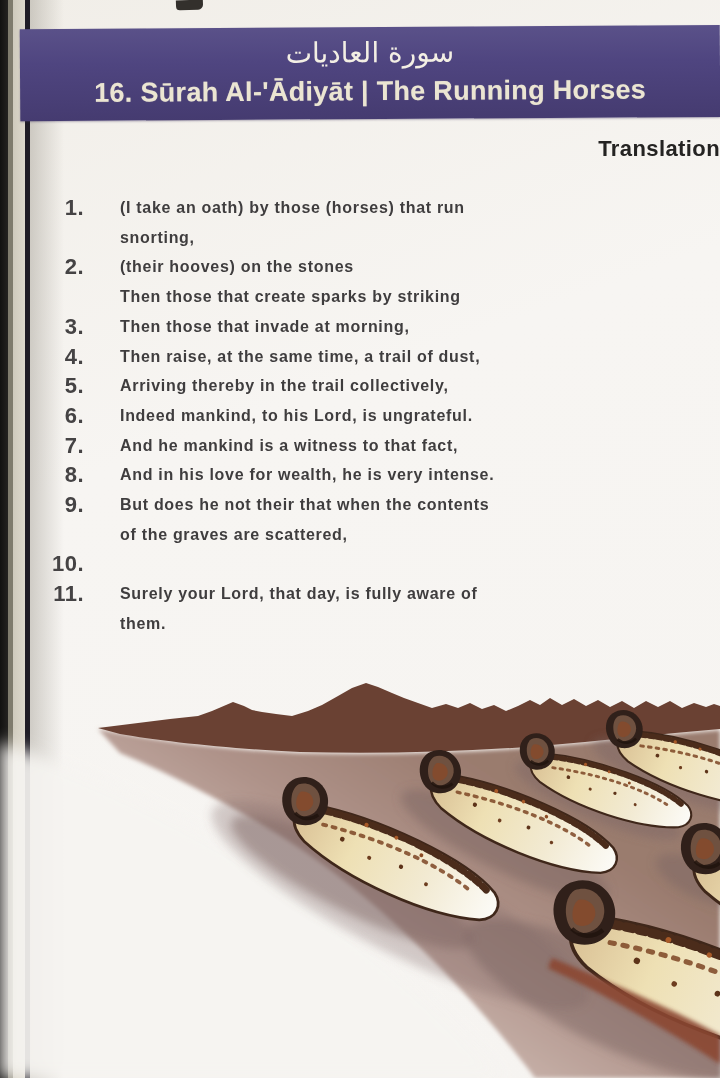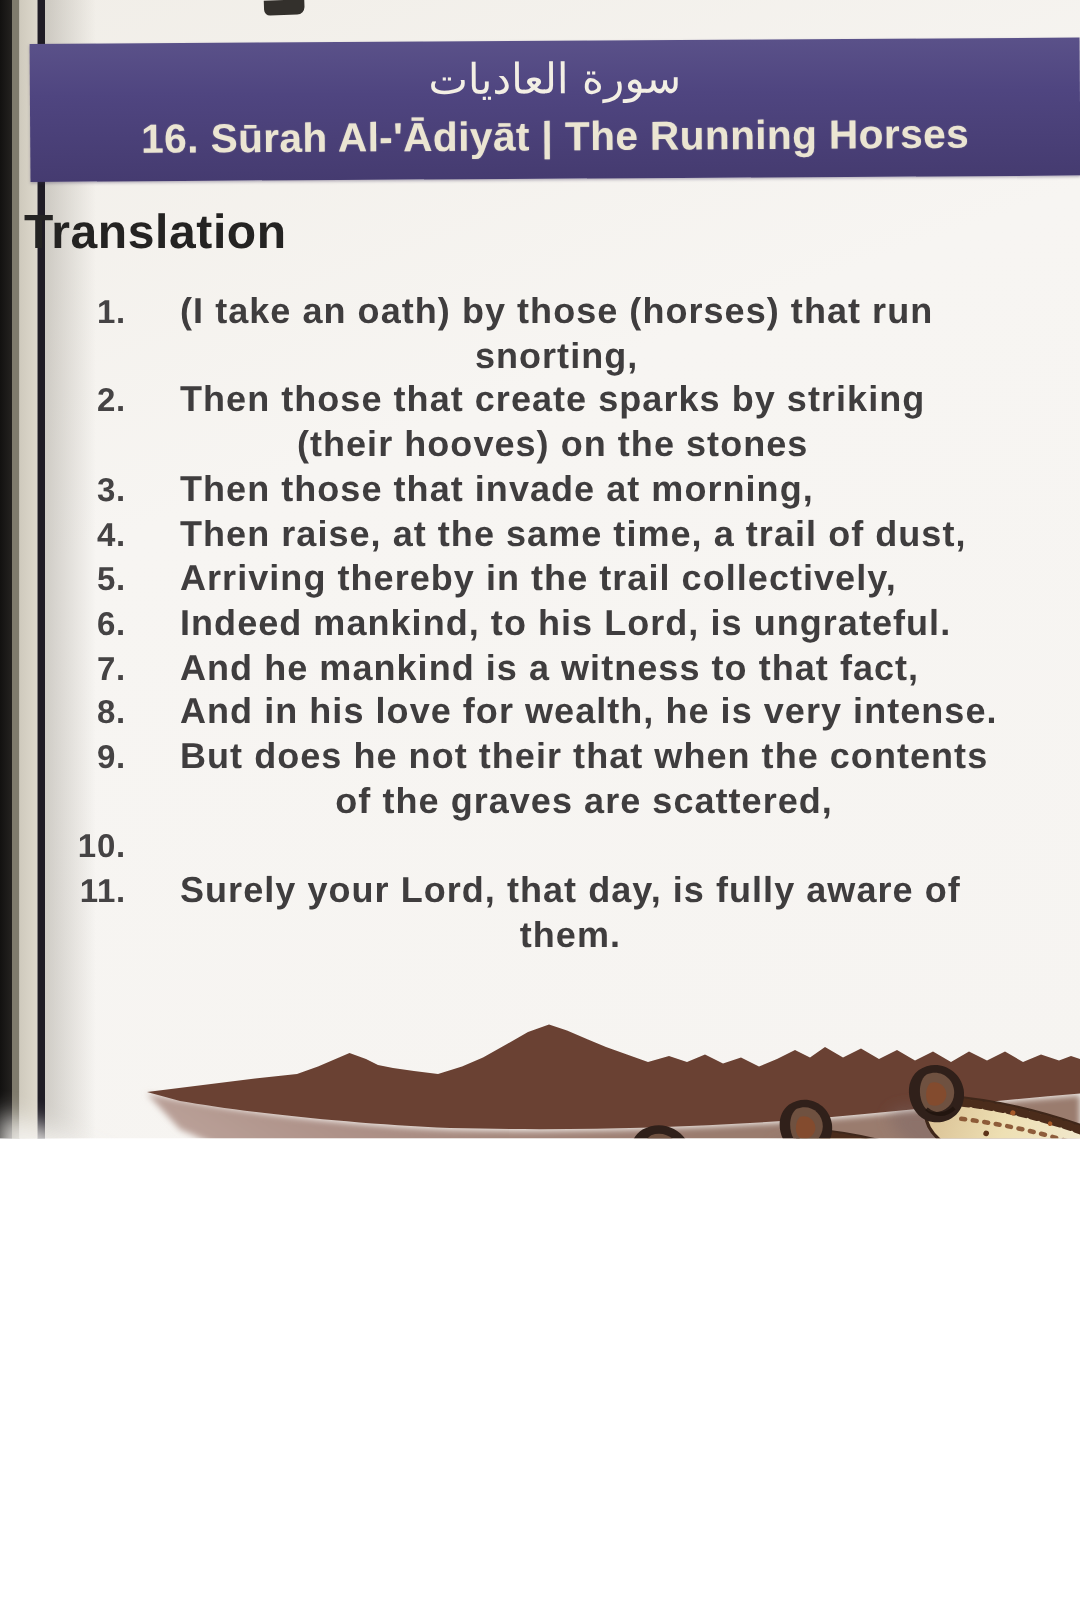--- a/index.html
+++ b/index.html
@@ -1,17 +1,17 @@
 <!DOCTYPE html>
 <html><head>
 <meta charset="utf-8">
 <style>
   html,body{margin:0;padding:0;background:#ffffff;}
   .page{
-    position:relative;width:720px;height:759px;overflow:hidden;
+    position:relative;width:720px;height:1078px;overflow:hidden;
     background:linear-gradient(160deg,#f1eee8 0%,#f7f5f2 38%,#f6f4f1 100%);
     font-family:"Liberation Sans",sans-serif;
   }
   
   .edge{position:absolute;top:0;height:1078px;}
   .edge-a{left:0;width:8px;background:linear-gradient(90deg,#121110,#242220);}
   .edge-b{left:8px;width:5px;background:#7f7b6d;}
   .edge-c{left:13px;width:12px;background:linear-gradient(90deg,#cfcabd,#ddd8cc);}
   .edge-d{left:25px;width:5px;background:#1f1c25;}
   .edge-e{left:30px;width:34px;background:linear-gradient(90deg,rgba(148,143,132,0.40),rgba(246,244,241,0));}
@@ -27,34 +27,34 @@
   }
   .band-arabic{
     font-family:"DejaVu Sans",sans-serif;font-size:28px;line-height:36px;
     color:#f3efe4;letter-spacing:0.5px;
   }
   .band-latin{
     font-size:27px;line-height:40px;font-weight:bold;color:#ebe5d2;letter-spacing:0.3px;
     text-shadow:0 0 1px rgba(235,229,210,0.4);
   }
   .heading{
-    position:absolute;left:16px;right:0;top:136px;text-align:left;
-    font-size:32px;font-weight:bold;color:#242322;letter-spacing:0.4px;
+    position:absolute;left:16px;right:0;top:136px;text-align:right;
+    font-size:22px;font-weight:bold;color:#242322;letter-spacing:0.4px;
   }
   
   .verses{position:absolute;left:40px;top:193px;width:668px;}
   .verse{display:flex;align-items:flex-start;}
   .vnum{
     flex:0 0 44px;text-align:right;font-size:22px;line-height:29.7px;
     font-weight:bold;color:#454344;letter-spacing:0.5px;
   }
   .vlines{margin-left:36px;}
   .vline{
-    font-size:24px;line-height:29.7px;font-weight:bold;color:#3f3d3e;
-    letter-spacing:0.7px;white-space:nowrap;text-align:center;
+    font-size:16px;line-height:29.7px;font-weight:bold;color:#3f3d3e;
+    letter-spacing:0.7px;white-space:nowrap;
   }
   .illus{position:absolute;left:0;top:660px;width:720px;height:418px;}
 </style>
 </head>
 <body>
 
 <div class="page">
 
   <div class="edge edge-a"></div>
   <div class="edge edge-b"></div>
@@ -75,22 +75,22 @@
       <div class="vnum">1.</div>
       <div class="vlines">
           <div class="vline">(I take an oath) by those (horses) that run</div>
           <div class="vline">snorting,</div>
         </div>
     </div>
 
     <div class="verse">
       <div class="vnum">2.</div>
       <div class="vlines">
+          <div class="vline">(their hooves) on the stones</div>
           <div class="vline">Then those that create sparks by striking</div>
-          <div class="vline">(their hooves) on the stones</div>
         </div>
     </div>
 
     <div class="verse">
       <div class="vnum">3.</div>
       <div class="vlines">
           <div class="vline">Then those that invade at morning,</div>
         </div>
     </div>
 

